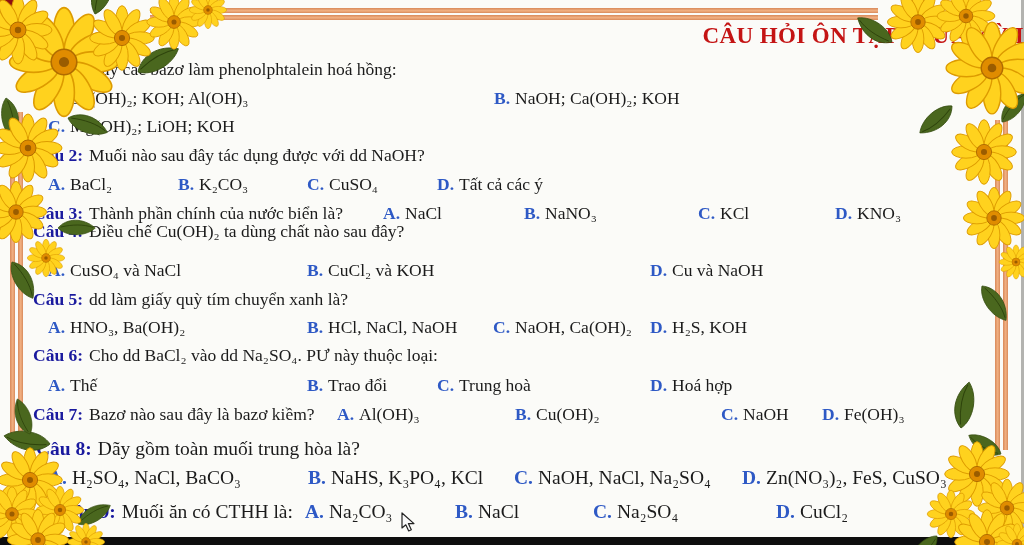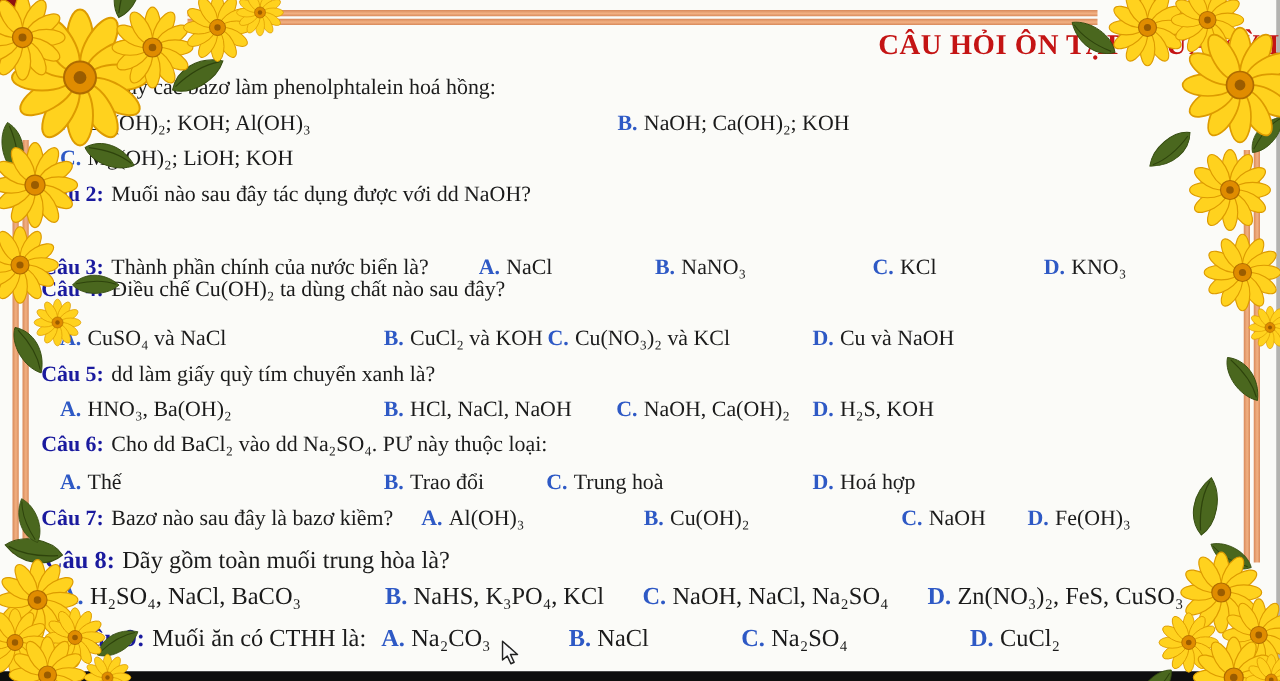--- a/index.html
+++ b/index.html
@@ -79,20 +79,34 @@
     <span class="opt" style="left:48px">
       <span class="olabel">C.</span><span>Mg(OH)₂; LiOH; KOH</span>
     </span>
   </div>
 
   <div class="row" style="top:145px">
     <span class="q" style="left:33px">
       <span class="qlabel">Câu 2:</span><span>Muối nào sau đây tác dụng được với dd NaOH?</span>
     </span>
   </div>
+  <div class="row" style="top:174px">
+    <span class="opt" style="left:48px">
+      <span class="olabel">A.</span><span>BaCl₂</span>
+    </span>
+    <span class="opt" style="left:178px">
+      <span class="olabel">B.</span><span>K₂CO₃</span>
+    </span>
+    <span class="opt" style="left:307px">
+      <span class="olabel">C.</span><span>CuSO₄</span>
+    </span>
+    <span class="opt" style="left:437px">
+      <span class="olabel">D.</span><span>Tất cả các ý</span>
+    </span>
+  </div>
 
   <div class="row" style="top:203px">
     <span class="q" style="left:33px">
       <span class="qlabel">Câu 3:</span><span>Thành phần chính của nước biển là?</span>
     </span>
     <span class="opt" style="left:383px">
       <span class="olabel">A.</span><span>NaCl</span>
     </span>
     <span class="opt" style="left:524px">
       <span class="olabel">B.</span><span>NaNO₃</span>
@@ -109,23 +123,20 @@
     <span class="q" style="left:33px">
       <span class="qlabel">Câu 4:</span><span>Điều chế Cu(OH)₂ ta dùng chất nào sau đây?</span>
     </span>
   </div>
   <div class="row" style="top:260px">
     <span class="opt" style="left:48px">
       <span class="olabel">A.</span><span>CuSO₄ và NaCl</span>
     </span>
     <span class="opt" style="left:307px">
       <span class="olabel">B.</span><span>CuCl₂ và KOH</span>
-    </span>
-    <span class="opt" style="left:438px">
-      <span class="olabel">C.</span><span>Cu(NO₃)₂ và KCl</span>
     </span>
     <span class="opt" style="left:650px">
       <span class="olabel">D.</span><span>Cu và NaOH</span>
     </span>
   </div>
 
   <div class="row" style="top:289px">
     <span class="q" style="left:33px">
       <span class="qlabel">Câu 5:</span><span>dd làm giấy quỳ tím chuyển xanh là?</span>
     </span>

